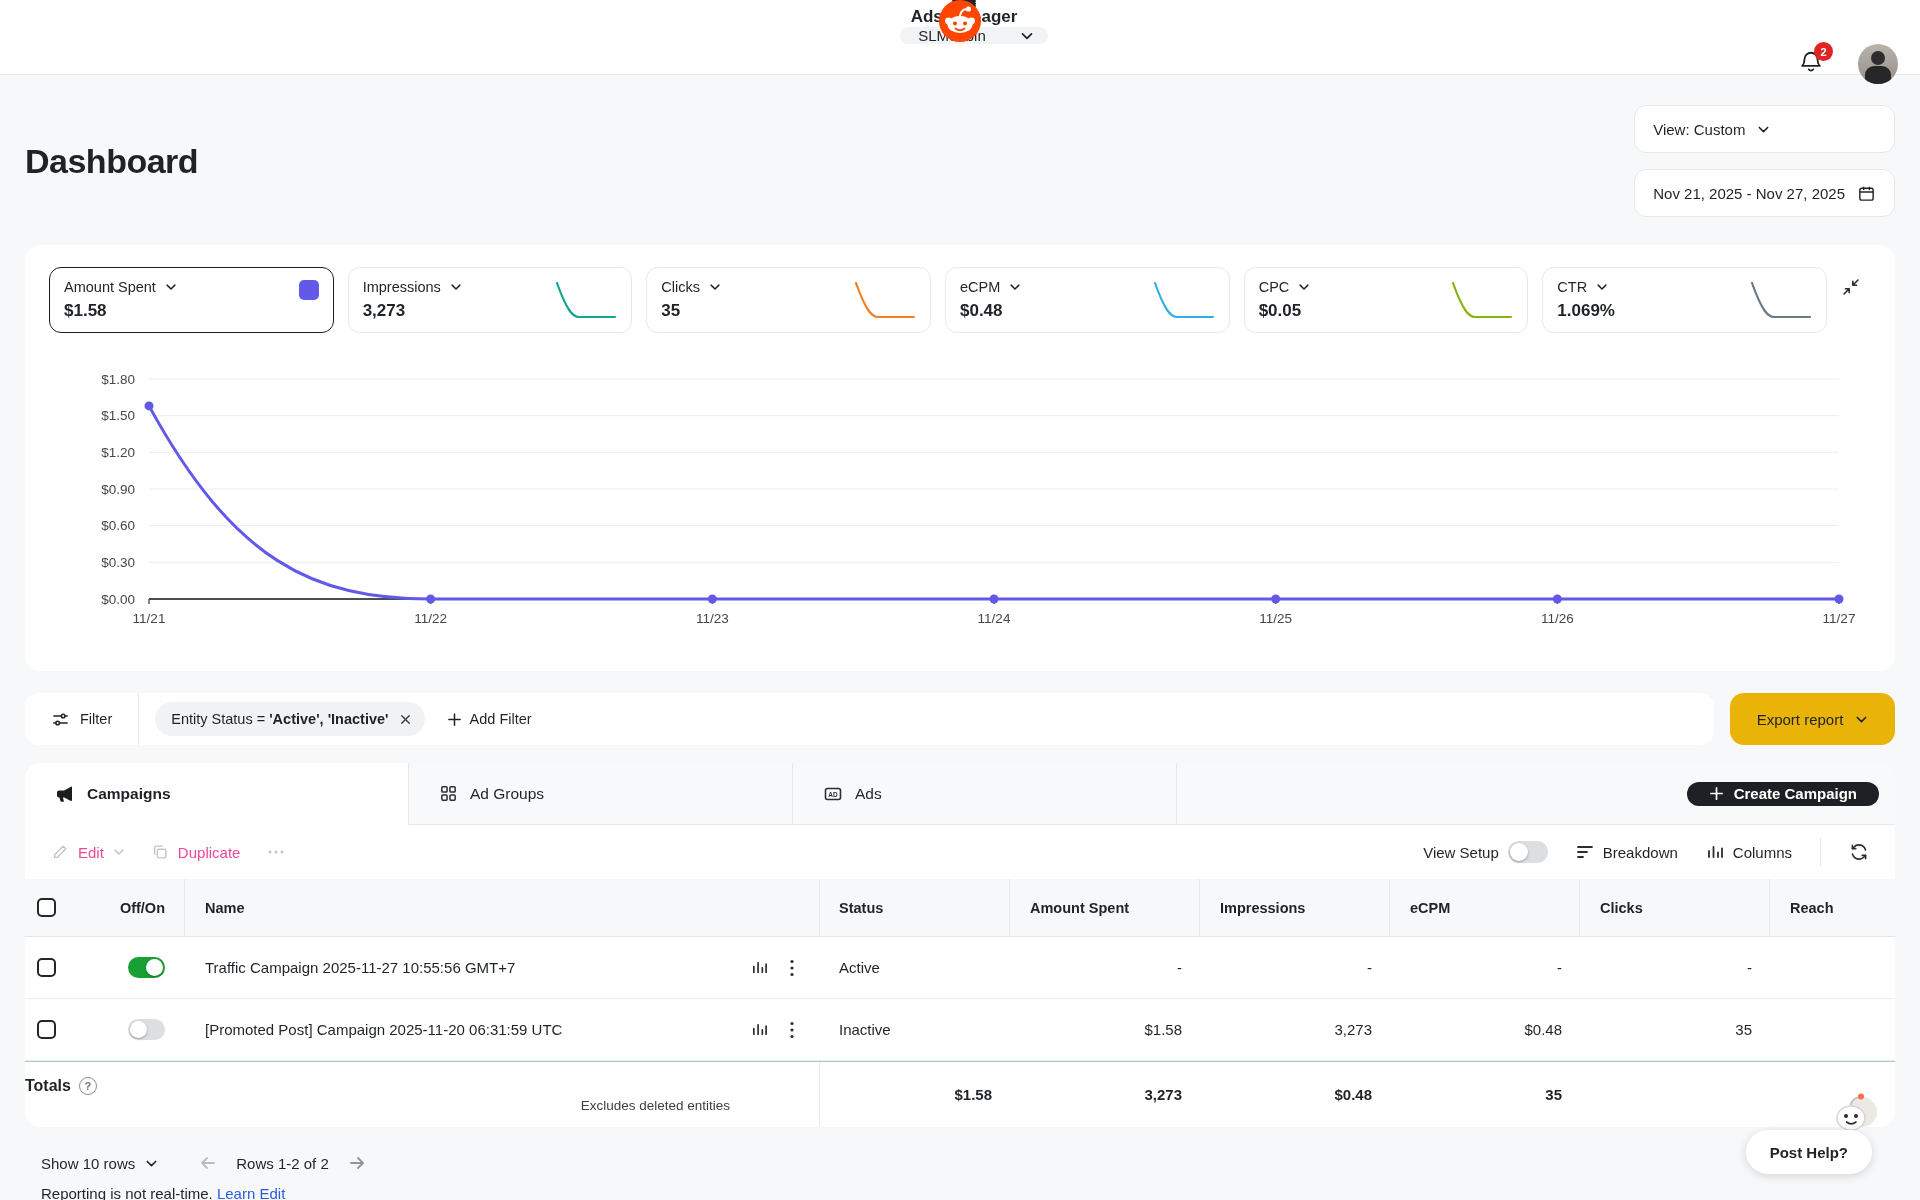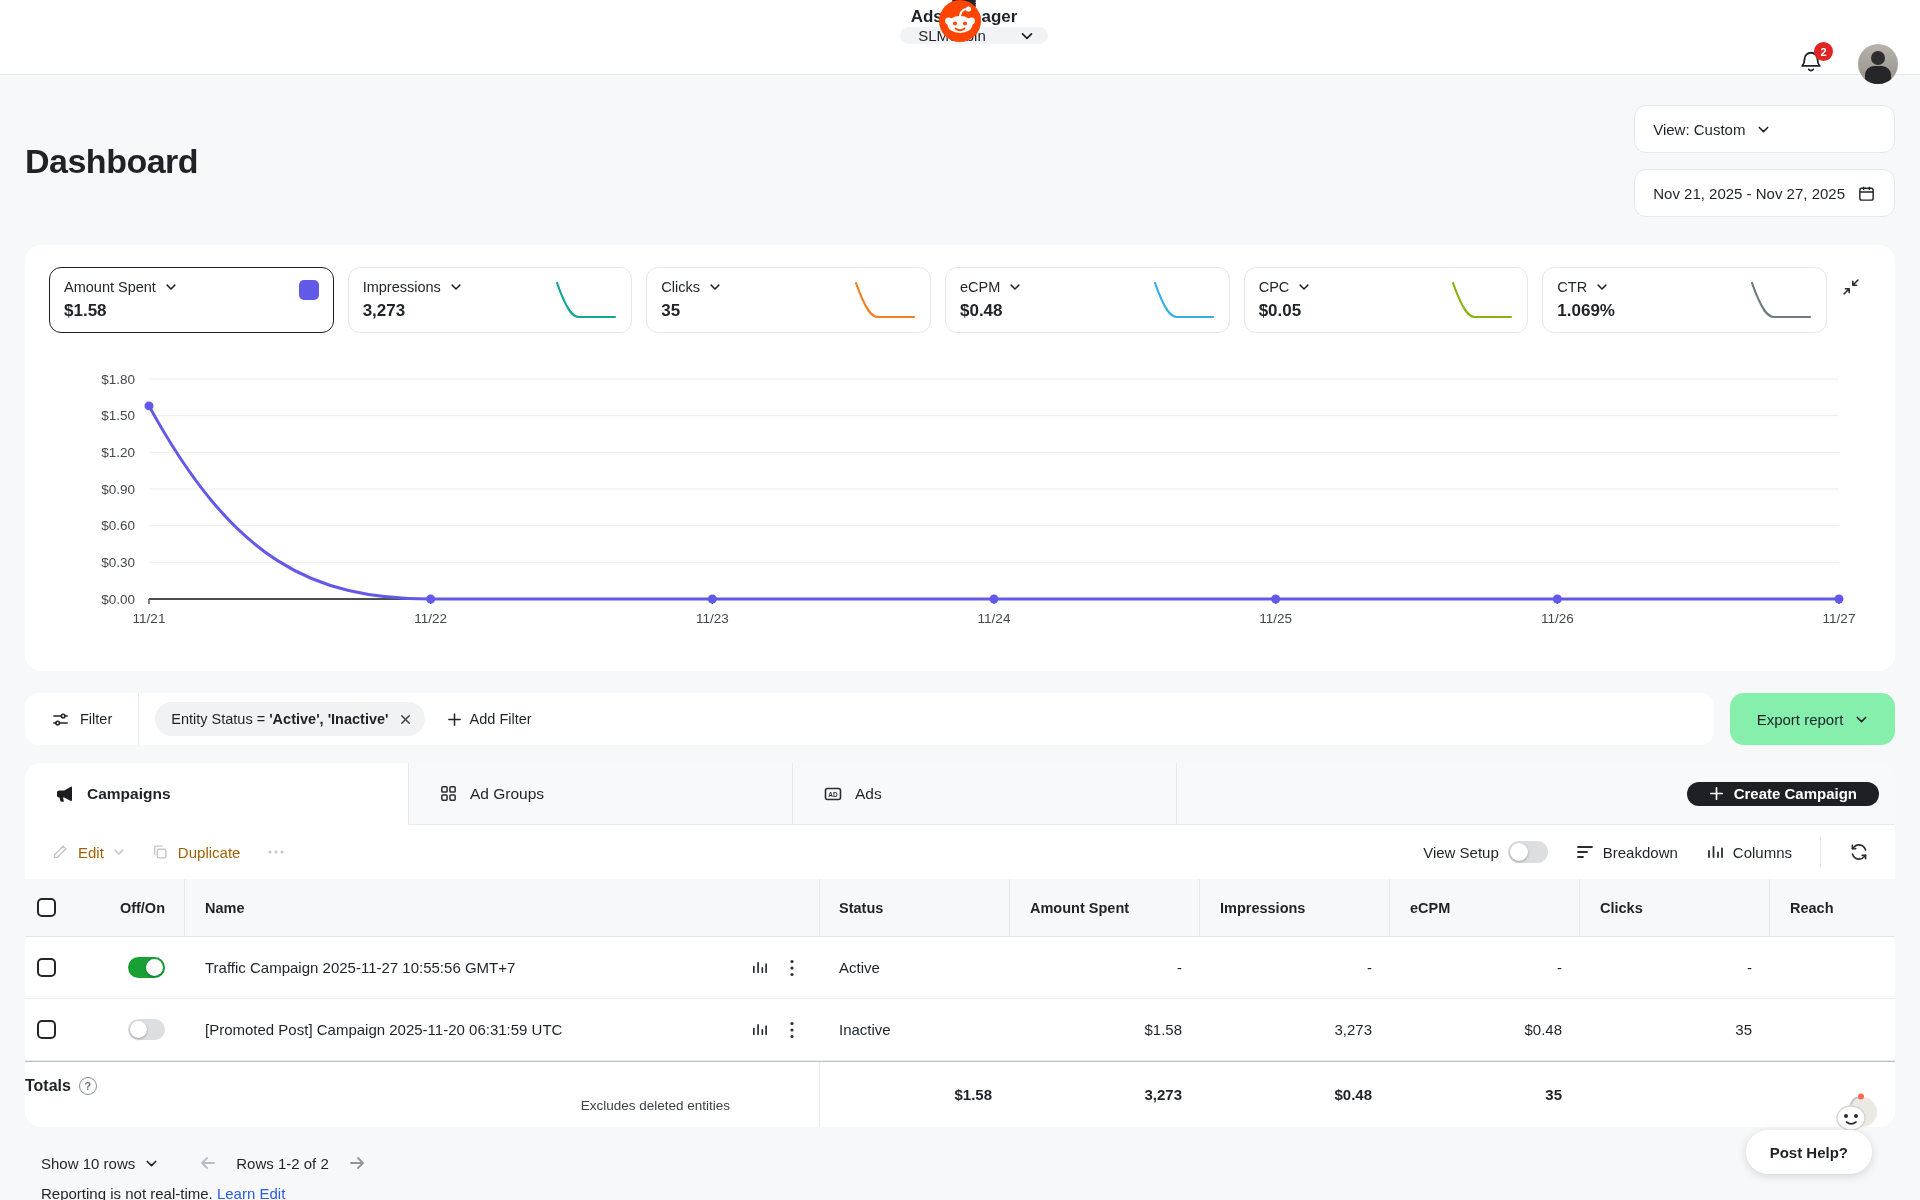--- a/index.html
+++ b/index.html
@@ -45,34 +45,34 @@
 
   
   .filter-row { margin-top:22px; display:flex; gap:16px; }
   .filter-card { flex:1; height:52px; border-radius:14px; background:#fff; display:flex; align-items:center; }
   .filter-label { display:flex; align-items:center; gap:10px; padding:0 26px 0 26px; font-size:14.5px; font-weight:500; cursor:pointer; }
   .f-divider { width:1px; align-self:stretch; background:#e7e8ea; }
   .chip { margin-left:16px; background:#f1f2f4; border-radius:18px; height:34px; display:flex; align-items:center; gap:10px; padding:0 13px 0 16px; font-size:14.5px; cursor:default; }
   .chip b { font-weight:700; }
   .chip .x { cursor:pointer; display:flex; }
   .add-filter { margin-left:22px; display:flex; align-items:center; gap:8px; font-size:14.5px; font-weight:500; cursor:pointer; }
-  .export-btn { width:165px; height:52px; border-radius:14px; background:#86efac; display:flex; align-items:center; justify-content:center; gap:12px; font-size:15px; font-weight:500; cursor:pointer; }
+  .export-btn { width:165px; height:52px; border-radius:14px; background:#eab308; display:flex; align-items:center; justify-content:center; gap:12px; font-size:15px; font-weight:500; cursor:pointer; }
 
   
   .table-card { margin-top:18px; overflow:hidden; padding-bottom:0; }
   .tabs { display:flex; height:62px; }
   .tab { width:384px; display:flex; align-items:center; gap:12px; padding-left:30px; font-size:15.5px; border-right:1px solid #e8e9eb; border-bottom:1px solid #e8e9eb; background:#f8f9fa; cursor:pointer; }
   .tab.active { background:#fff; border-bottom:1px solid transparent; font-weight:700; }
   .tab-rest { flex:1; background:#f8f9fa; border-bottom:1px solid #e8e9eb; display:flex; align-items:center; justify-content:flex-end; padding-right:16px; }
   .create-btn { background:#1d2125; color:#fff; height:24px; border-radius:22px; display:flex; align-items:center; gap:10px; padding:0 22px; font-size:15px; font-weight:600; cursor:pointer; }
 
   .toolbar { height:54px; display:flex; align-items:center; padding:0 26px; }
   .tool-left { display:flex; align-items:center; gap:26px; }
   .tool { display:flex; align-items:center; gap:9px; font-size:15px; font-weight:500; cursor:pointer; }
-  .tool.disabled { color:#a16207; cursor:default; }
+  .tool.disabled { color:#ec4899; cursor:default; }
   .tool-right { margin-left:auto; display:flex; align-items:center; gap:28px; }
   .t-divider { width:1px; height:30px; background:#e7e8ea; }
 
   .tgl { width:37px; height:21px; border-radius:11px; position:relative; cursor:pointer; flex:0 0 auto; }
   .tgl .knob { width:17px; height:17px; border-radius:50%; background:#fff; position:absolute; top:2px; box-shadow:0 1px 2.5px rgba(0,0,0,.3); }
   .tgl.on { background:#18a035; } .tgl.on .knob { right:2px; }
   .tgl.off { background:#dcdee1; } .tgl.off .knob { left:2px; }
   .tgl.big { width:40px; height:22px; } .tgl.big .knob { width:18px; height:18px; }
 
   .trow { display:grid; grid-template-columns:42px 118px minmax(0,1fr) 190px 190px 190px 190px 190px 125px; align-items:center; }

